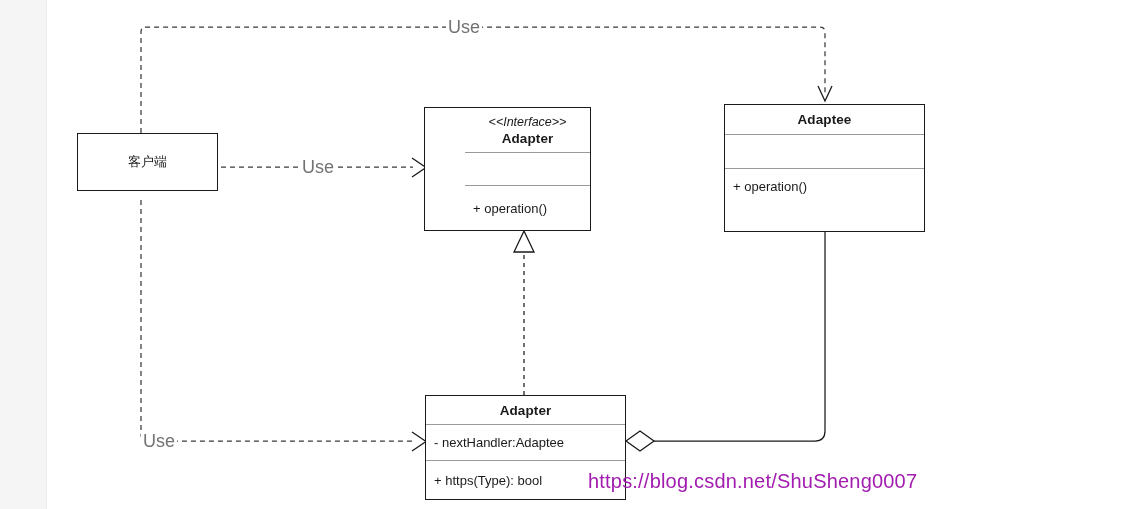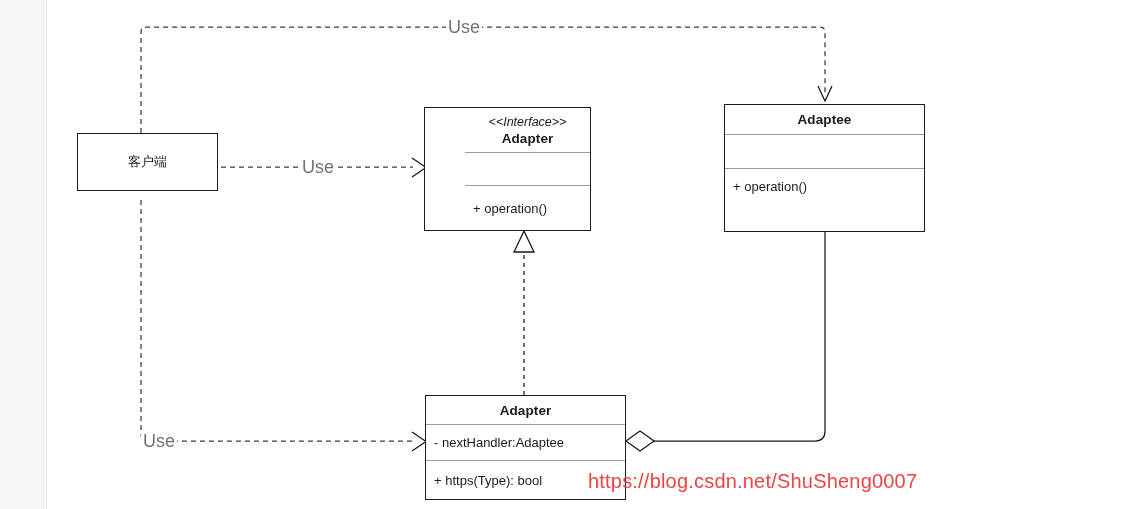--- a/index.html
+++ b/index.html
@@ -88,21 +88,21 @@
     font-size: 18px;
     color: #737373;
     background: #ffffff;
     padding: 0 2px;
     line-height: 14px;
     white-space: nowrap;
   }
   .watermark {
     position: absolute;
     font-size: 20px;
-    color: #ef4444;
+    color: #a21caf;
     white-space: nowrap;
     letter-spacing: 0.2px;
     font-family: "Liberation Sans", "DejaVu Sans", sans-serif;
   }
 </style>
 </head>
 <body>
 
 <div id="root">
 

